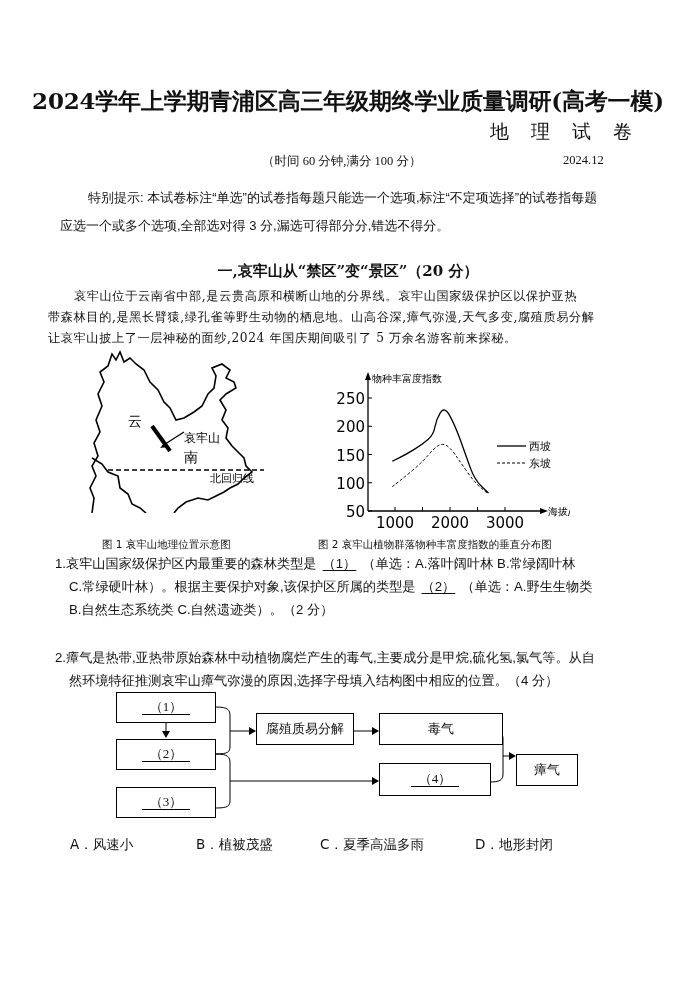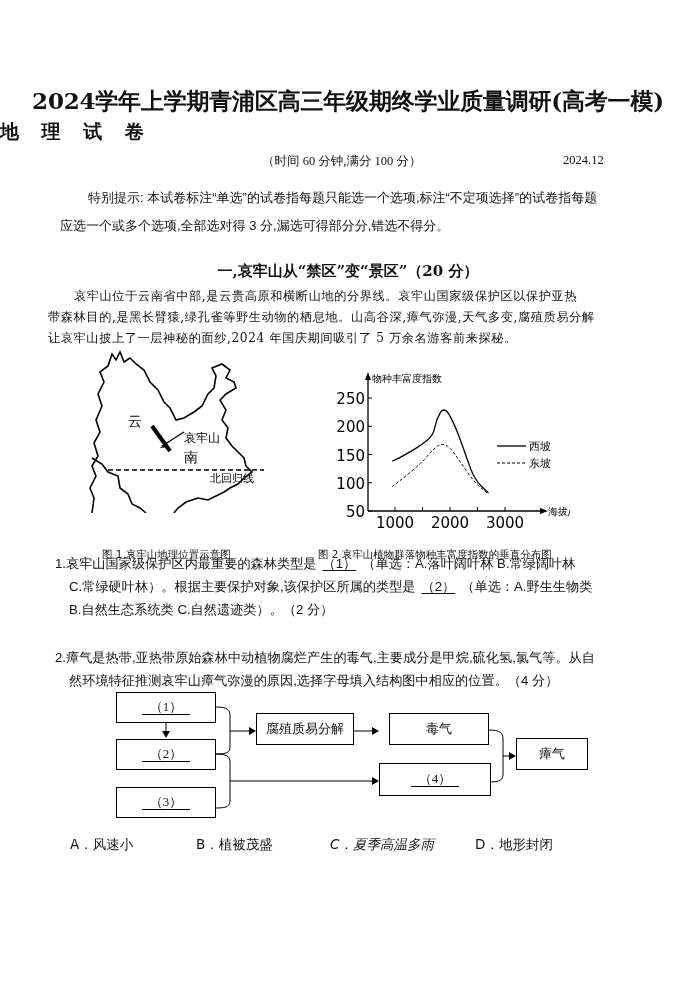--- a/index.html
+++ b/index.html
@@ -1,25 +1,25 @@
 <!DOCTYPE html>
 <html><head>
 <meta charset="utf-8">
 <style>
   html, body { margin: 0; padding: 0; background: #ffffff; }
   body { width: 696px; height: 983px; position: relative; overflow: hidden; color: #111; font-family: "DejaVu Serif", "Liberation Serif", serif; }
   .abs { position: absolute; }
   .title { left: 0; width: 696px; top: 86px; text-align: center; font-family: "DejaVu Serif", serif; font-weight: bold; font-size: 23px; letter-spacing: -0.2px; white-space: nowrap; }
-  .subtitle { left: 0; width: 640px; top: 119px; text-align: left; font-weight: bold; font-size: 19px; letter-spacing: 8px; }
+  .subtitle { left: 0; width: 640px; top: 119px; text-align: right; font-weight: normal; font-size: 19px; letter-spacing: 8px; }
   .meta { top: 153px; font-size: 12.5px; font-family: "Liberation Serif", serif; text-align: center; }
   .note { left: 60px; width: 600px; font-size: 13px; line-height: 31px; font-family: "Liberation Sans", sans-serif; }
   .section-h { left: 0; width: 696px; top: 262px; text-align: center; font-weight: bold; font-size: 15px; }
   .para { left: 48px; width: 616px; top: 286px; font-size: 12.2px; line-height: 21px; font-family: "DejaVu Serif", serif; letter-spacing: 0.6px; }
   .para .ind { display: inline-block; width: 26px; }
-  .caption { font-size: 10.5px; font-family: "DejaVu Sans", sans-serif; white-space: nowrap; margin-top: 10px; }
+  .caption { font-size: 10.5px; font-family: "DejaVu Sans", sans-serif; white-space: nowrap; }
   .q { left: 55px; width: 615px; font-size: 13.2px; line-height: 23px; font-family: "Liberation Sans", sans-serif; }
   .q .cont { padding-left: 14px; display: block; }
   .blank { display: inline-block; text-decoration: underline; text-underline-offset: 2px; padding: 0 6px; }
   .box { position: absolute; border: 1px solid #000; background: #fff; box-sizing: border-box; display: flex; align-items: center; justify-content: center; font-size: 13px; font-family: "DejaVu Sans", sans-serif; }
   .box .ul { border-bottom: 1px solid #000; width: 48px; text-align: center; font-family: "Liberation Serif", serif; font-size: 13px; line-height: 14px; }
   .opt { top: 836px; font-size: 13.5px; font-family: "DejaVu Sans", sans-serif; white-space: nowrap; }
   svg text { font-family: "DejaVu Sans", sans-serif; }
 </style>
 </head>
 <body>
@@ -133,23 +133,23 @@
   <div class="box" style="left:6px; top:2px; width:100px; height:31px;">
       <span class="ul">（1）</span>
     </div>
   <div class="box" style="left:6px; top:49px; width:100px; height:31px;">
       <span class="ul">（2）</span>
     </div>
   <div class="box" style="left:6px; top:97px; width:100px; height:31px;">
       <span class="ul">（3）</span>
     </div>
   <div class="box" style="left:146px; top:23px; width:98px; height:32px;">腐殖质易分解</div>
-  <div class="box" style="left:279px; top:23px; width:100px; height:32px;">毒气</div>
+  <div class="box" style="left:269px; top:23px; width:124px; height:32px;">毒气</div>
   <div class="box" style="left:269px; top:73px; width:112px; height:33px;">
       <span class="ul">（4）</span>
     </div>
-  <div class="box" style="left:406px; top:48px; width:72px; height:32px;text-align:right;">瘴气</div>
+  <div class="box" style="left:406px; top:64px; width:62px; height:32px;text-align:right;">瘴气</div>
 </div>
 
 <div class="abs opt" style="left:70px;"><span>A．</span><span>风速小</span></div>
 <div class="abs opt" style="left:196px;"><span>B．</span><span>植被茂盛</span></div>
-<div class="abs opt" style="left:330px;font-style:italic;"><span>C．</span><span>夏季高温多雨</span></div>
+<div class="abs opt" style="left:320px;"><span>C．</span><span>夏季高温多雨</span></div>
 <div class="abs opt" style="left:475px;"><span>D．</span><span>地形封闭</span></div>
 
 </body></html>

